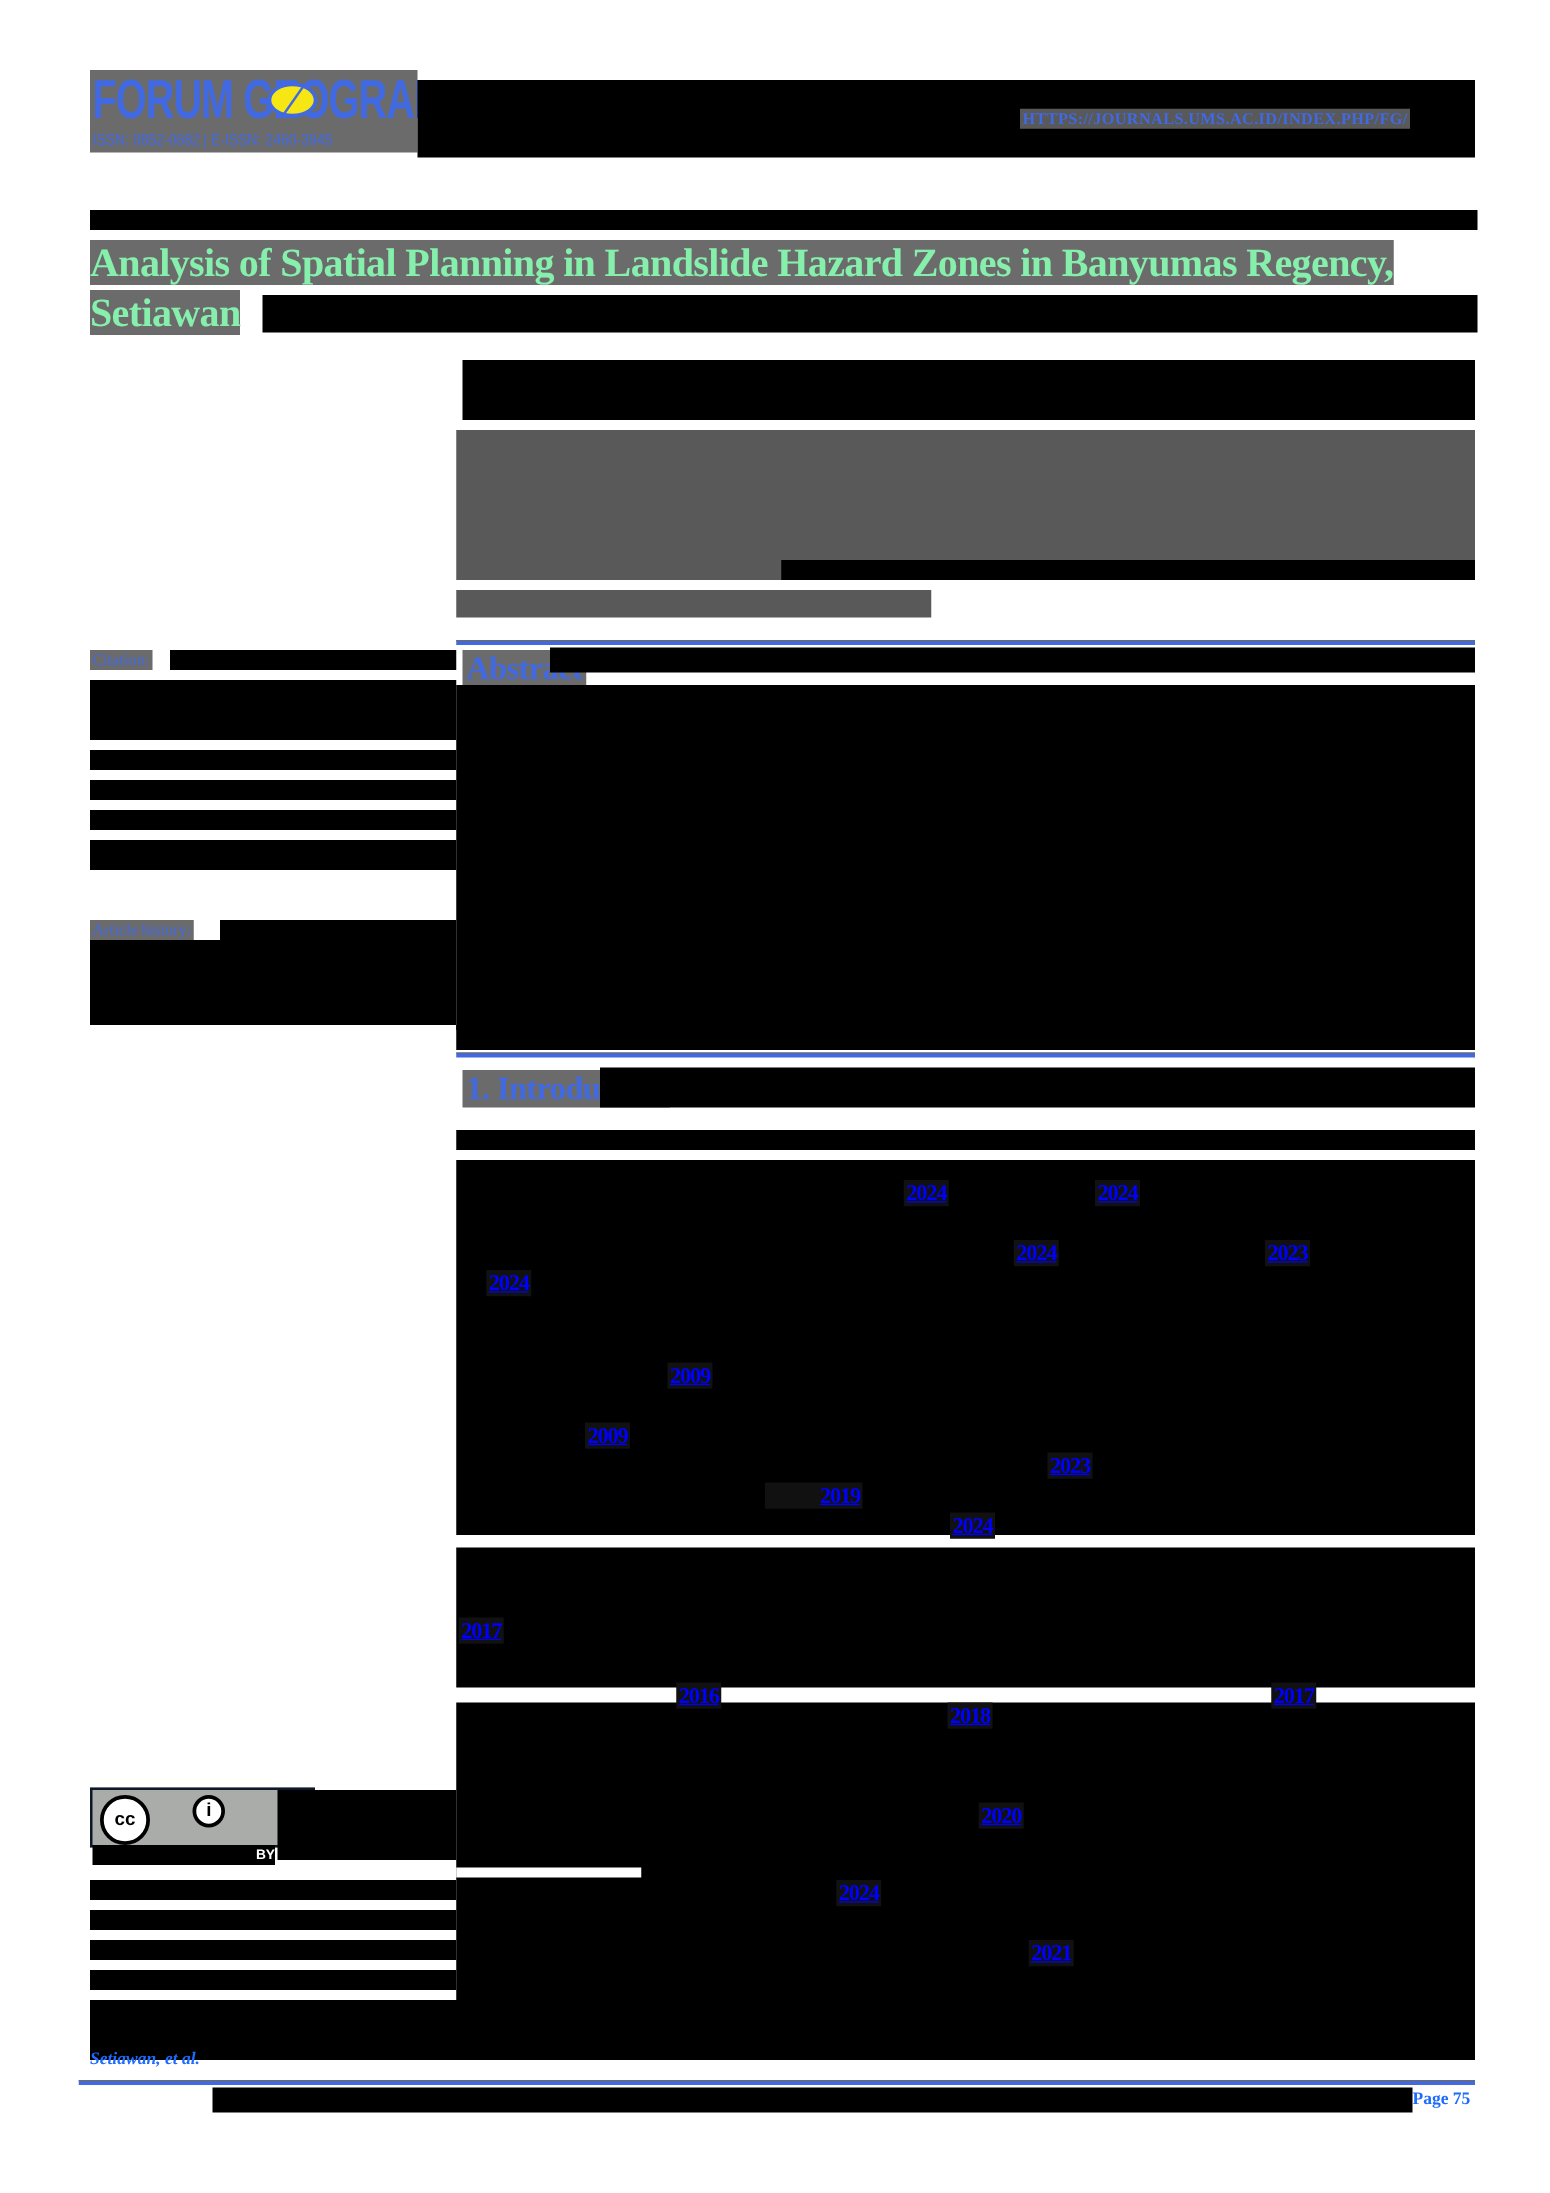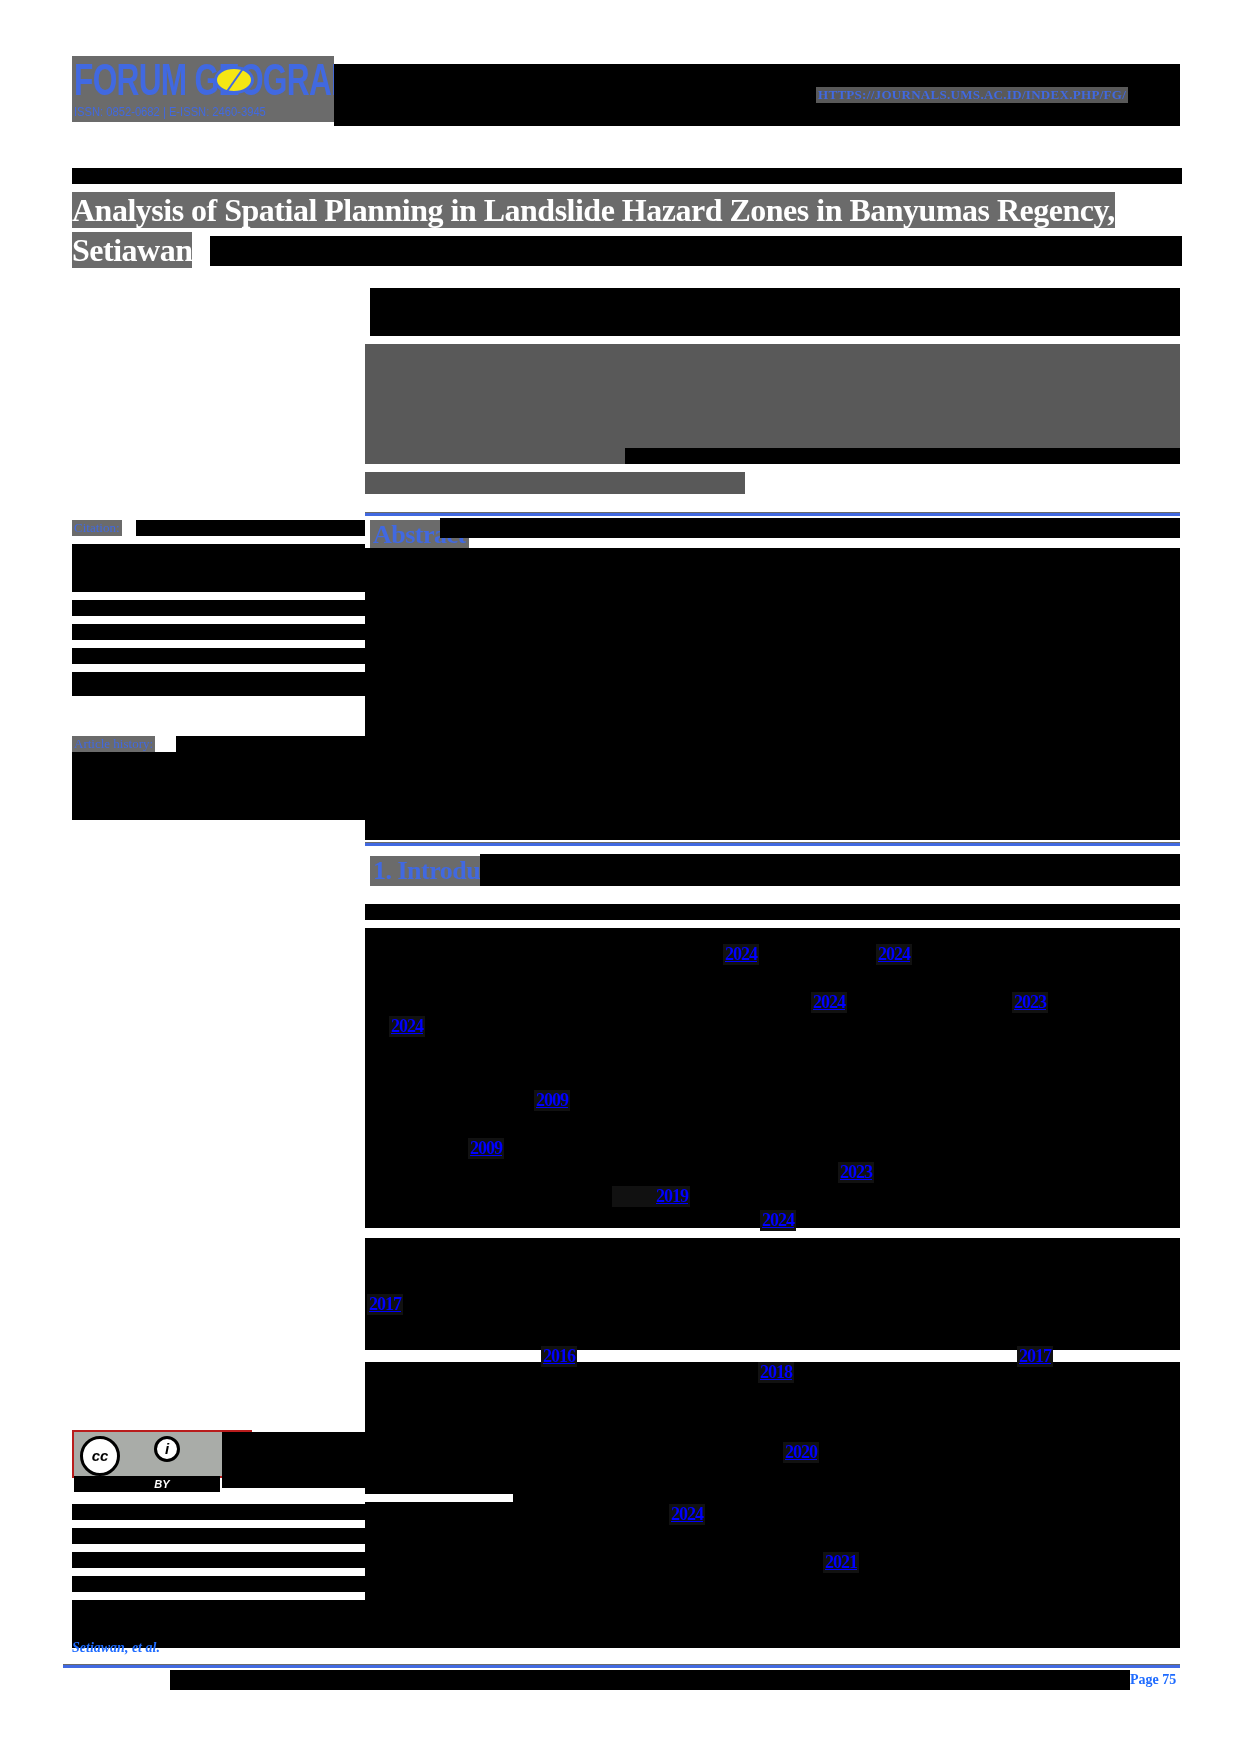--- a/index.html
+++ b/index.html
@@ -6,30 +6,30 @@
   body { width: 1240px; height: 1754px; background: #ffffff; position: relative; overflow: hidden; font-family: "Liberation Serif", serif; }
   .abs { position: absolute; }
   .blk { position: absolute; background: #000; }
   .gry { position: absolute; background: #595959; }
   .logo-box { left: 72px; top: 56px; width: 262px; height: 66px; background: #6b6b6b; }
   .logo-text { position: absolute; left: 2px; top: 2px; font-family: "Liberation Sans", sans-serif; font-weight: bold; font-size: 44px; letter-spacing: -1px; color: #4169e1; line-height: 44px; transform: scaleX(0.72); transform-origin: left top; white-space: nowrap; }
   .globe { position: absolute; left: 142px; top: 10px; width: 40px; height: 28px; border-radius: 50%; background: #f5e614; border: 3px solid #4169e1; }
   .globe::after { content: ""; position: absolute; left: 17px; top: -4px; width: 2px; height: 30px; background: #4169e1; transform: rotate(35deg); }
   .issn { position: absolute; left: 2px; top: 48px; font-family: "Liberation Sans", sans-serif; font-size: 13px; color: #4169e1; white-space: nowrap; transform: scaleX(0.86); transform-origin: left top; }
   .url { left: 816px; top: 87px; font-size: 13px; font-weight: bold; color: #4169e1; background: #595959; padding: 0 2px; white-space: nowrap; letter-spacing: 0.3px; }
-  .title { left: 72px; top: 190px; width: 1110px; font-size: 32px; font-weight: bold; color: #ffffff; line-height: 40px; letter-spacing: -0.5px; }
+  .title { left: 72px; top: 190px; width: 1110px; font-size: 32px; font-weight: bold; color: #86efac; line-height: 40px; letter-spacing: -0.5px; }
   .title span { background: #6b6b6b; }
   .side-label { font-family: "Liberation Serif", serif; font-weight: normal; font-size: 13px; color: #4169e1; background: #6b6b6b; padding: 0 2px; }
   .section-h { font-size: 26px; font-weight: bold; color: #4169e1; background: #6b6b6b; padding: 0 3px; letter-spacing: -0.5px; }
   .rule { position: absolute; height: 4px; background: #4169e1; border-top: 1px solid #6b6b6b; }
   .cite { position: absolute; font-size: 18px; font-weight: bold; color: #0000ff; text-decoration: underline; letter-spacing: -1px; background: #111; padding: 0 2px; }
-  .cc-badge { left: 72px; top: 1430px; width: 180px; height: 48px; background: #a9aca8; border: 2px solid #b91c1c; font-style: italic; }
+  .cc-badge { left: 72px; top: 1430px; width: 180px; height: 48px; background: #a9aca8; border: 2px solid #0f172a; }
   .cc-circle { position: absolute; left: 6px; top: 4px; width: 40px; height: 40px; border-radius: 50%; background: #fff; border: 3px solid #000; font-family: "Liberation Sans", sans-serif; font-weight: bold; font-size: 15px; text-align: center; line-height: 34px; }
   .by-circle { position: absolute; left: 80px; top: 4px; width: 26px; height: 26px; border-radius: 50%; background: #fff; border: 3px solid #000; font-family: "Liberation Sans", sans-serif; font-weight: bold; font-size: 15px; text-align: center; line-height: 20px; }
-  .by-bar { position: absolute; left: 0; bottom: -16px; width: 146px; height: 16px; background: #000; color: #fff; font-family: "Liberation Sans", sans-serif; font-weight: bold; font-size: 11px; text-align: center; line-height: 16px; padding-left: 30px; }
+  .by-bar { position: absolute; left: 0; bottom: -16px; width: 146px; height: 16px; background: #000; color: #fff; font-family: "Liberation Sans", sans-serif; font-weight: bold; font-size: 11px; text-align: right; line-height: 16px; padding-left: 30px; }
   .footer-text { font-size: 14px; font-weight: bold; color: #1e6bff; font-style: italic; }
 </style>
 </head>
 <body>
 
 <div class="abs logo-box">
   <div class="logo-text">FORUM GEOGRAFI</div>
   <div class="globe"></div>
   <div class="issn">ISSN: 0852-0682 | E-ISSN: 2460-3945</div>
 </div>

